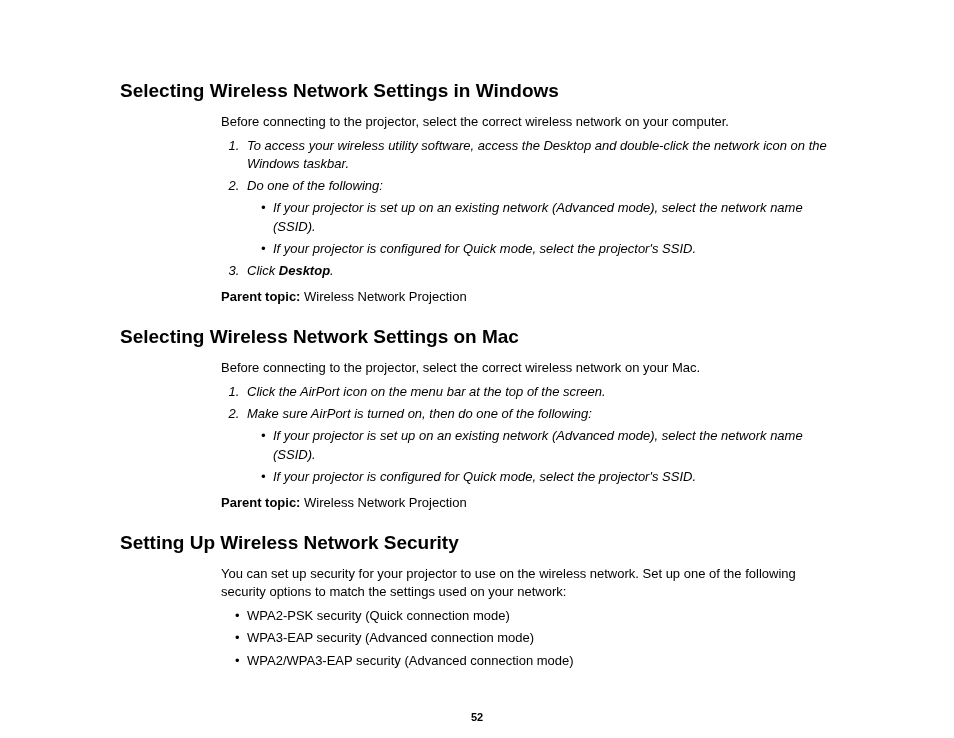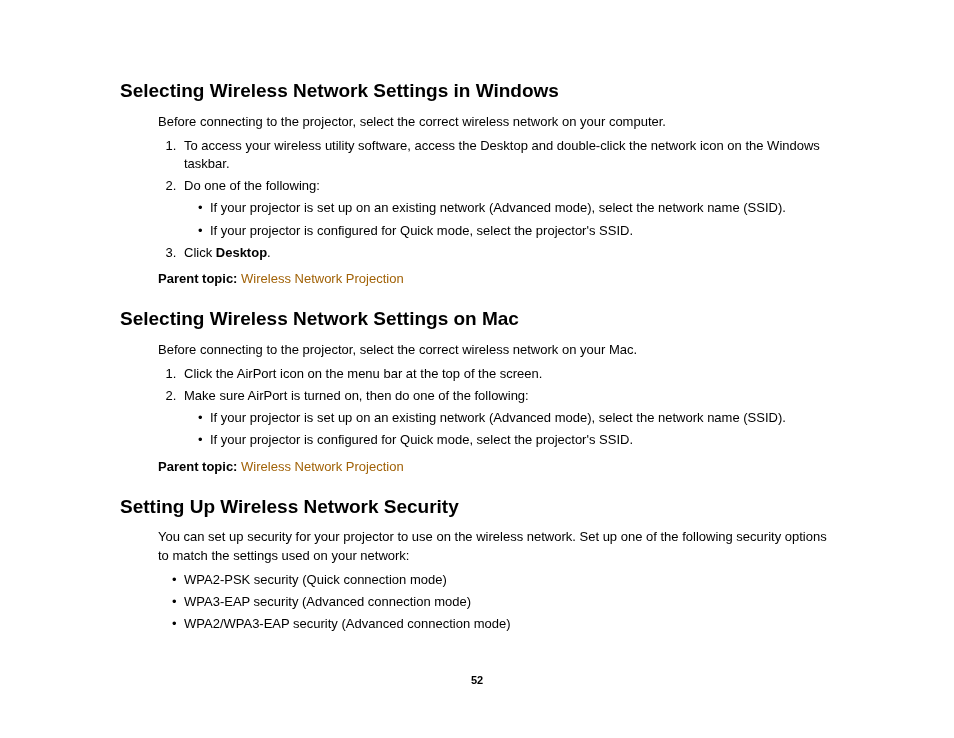--- a/index.html
+++ b/index.html
@@ -10,28 +10,29 @@
       padding: 60px 120px 40px 120px;
       line-height: 1.4;
       background: #fff;
     }
     h2 {
       font-size: 19px;
       font-weight: bold;
       margin: 18px 0 8px 0;
     }
     .indent {
-      margin-left: 38px;
+      margin-left: 101px;
     }
     p {
       margin: 6px 0;
     }
     ol {
       margin: 4px 0;
       padding-left: 22px;
+      font-style: italic;
     }
     ol li {
       margin: 4px 0;
       padding-left: 4px;
     }
     ul.bullets {
       list-style-type: none;
       margin: 4px 0 4px 14px;
       padding-left: 0;
     }
@@ -39,21 +40,21 @@
       margin: 4px 0;
       padding-left: 12px;
       position: relative;
     }
     ul.bullets li::before {
       content: "•";
       position: absolute;
       left: 0;
     }
     a.link {
-      color: #a16207;
+      color: #000000;
       text-decoration: none;
     }
     .parent-topic {
       margin: 8px 0;
     }
     .note {
       margin-top: 18px;
     }
     .page-num {
       text-align: center;

